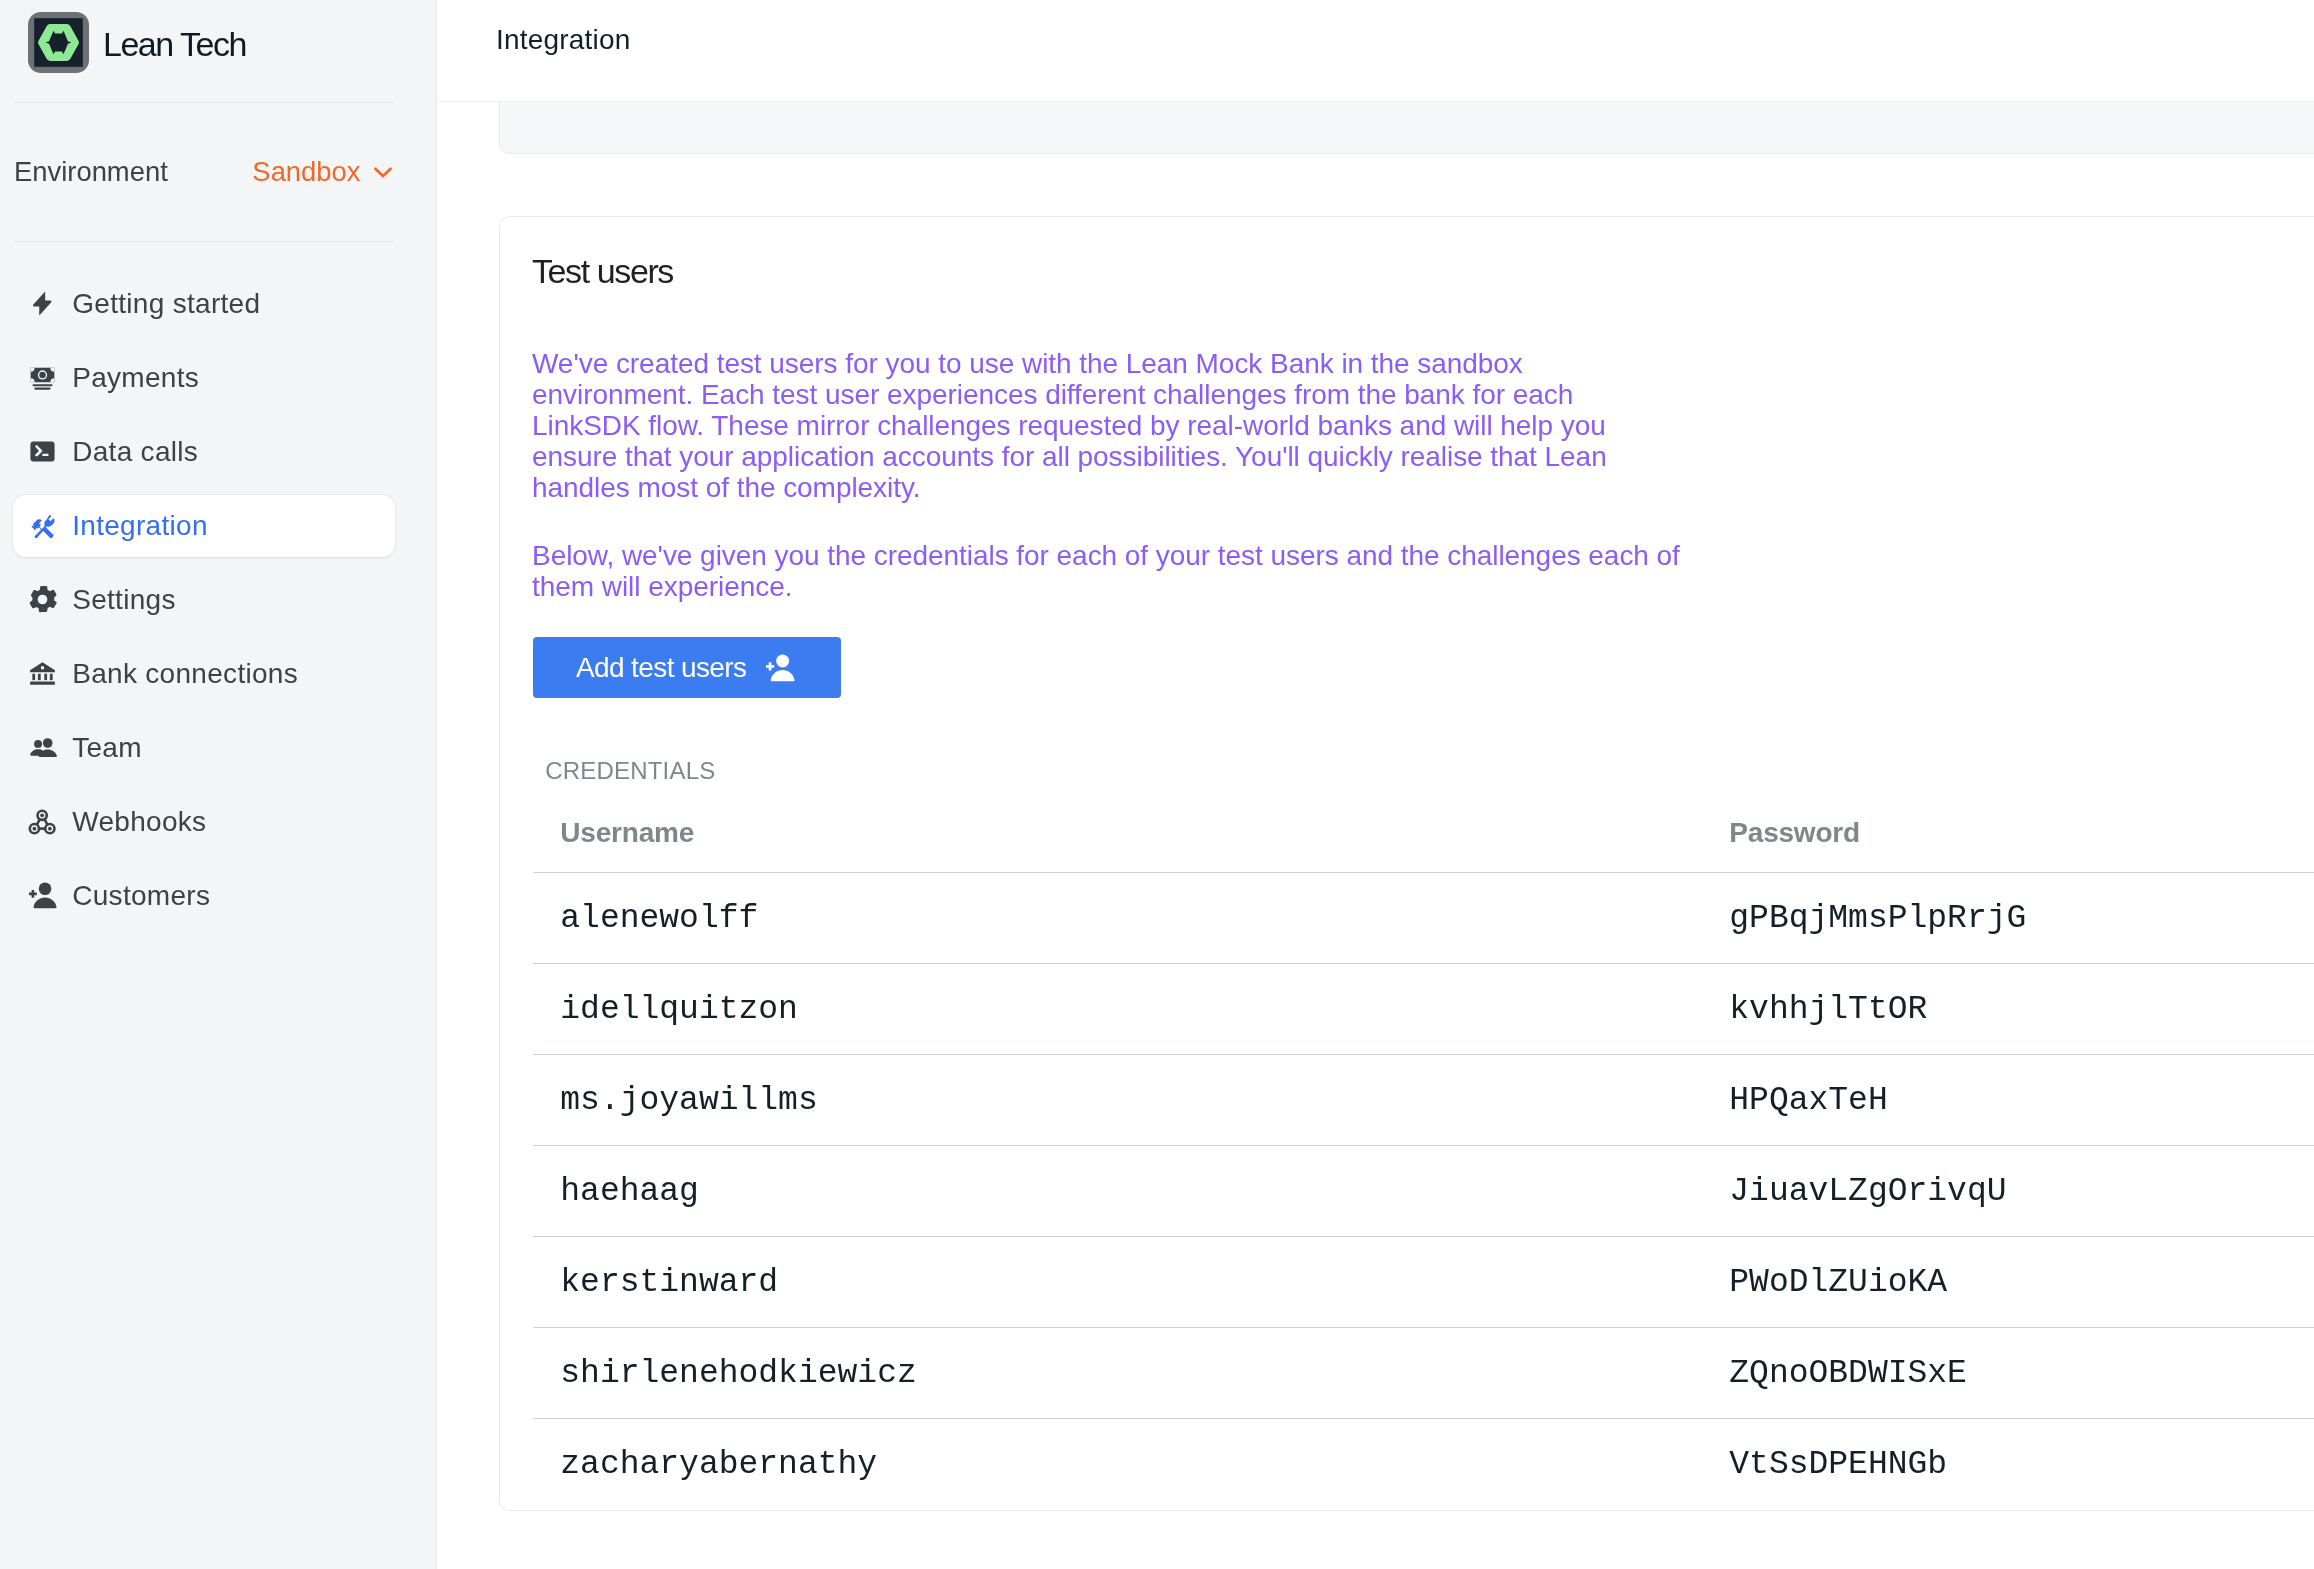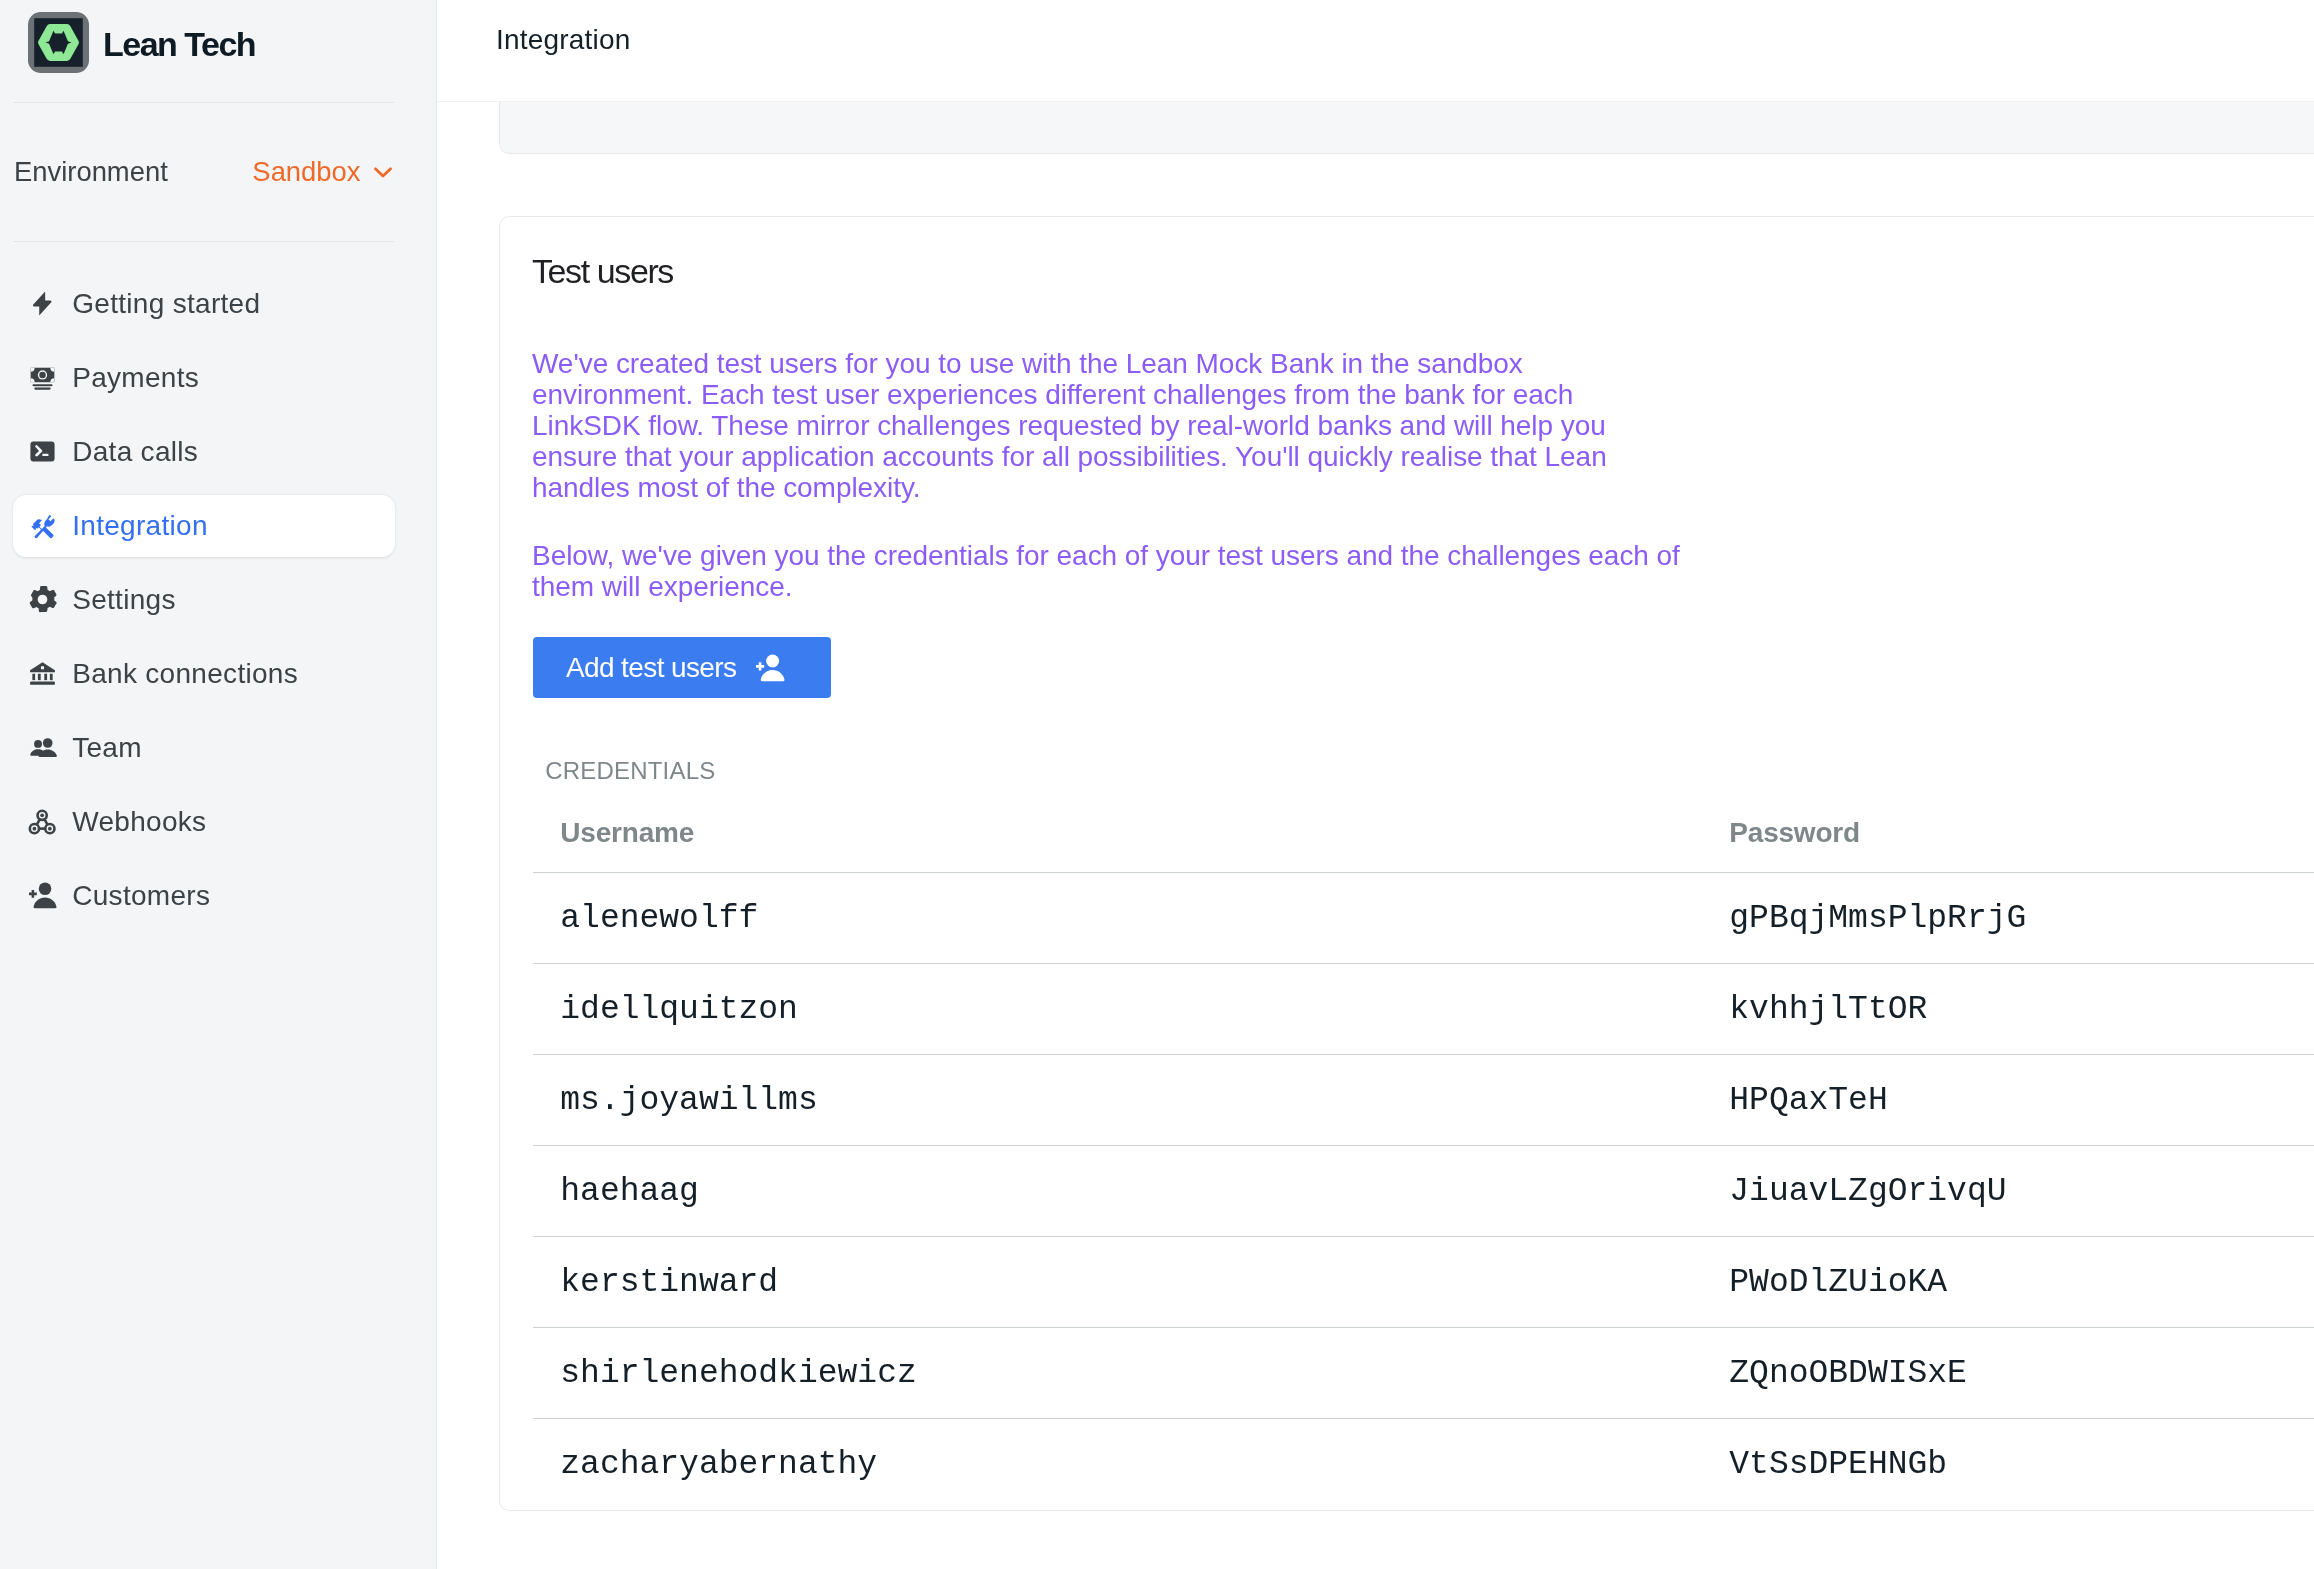--- a/index.html
+++ b/index.html
@@ -6,21 +6,21 @@
   *{box-sizing:border-box;margin:0;padding:0;}
   html,body{width:2315px;height:1569px;overflow:hidden;}
   body{font-family:"Liberation Sans",sans-serif;background:#ffffff;color:#202124;-webkit-font-smoothing:antialiased;}
   .app{display:flex;width:2315px;height:1569px;}
 
   
   .sidebar{width:437px;flex:0 0 437px;height:1569px;background:#f4f5f6;border-right:0.9px solid #e6e8ea;display:flex;flex-direction:column;}
   .brand{display:flex;align-items:center;gap:14px;padding:0 0 14px 28px;height:102px;flex:0 0 102px;}
   .brand-logo{width:61px;height:61px;flex:0 0 61px;position:relative;top:-1.9px;}
   .brand-logo svg{width:61px;height:61px;display:block;}
-  .brand-name{font-size:34px;font-weight:700;color:#0f1b24;letter-spacing:-1.5px;}
+  .brand-name{font-size:34px;font-weight:400;color:#0f1b24;letter-spacing:-1.5px;}
   .divider{height:0.9px;background:#e3e5e7;margin:0 42px 0 13.2px;}
 
   .envrow{display:flex;align-items:center;justify-content:space-between;padding:0 39px 0 14px;height:138px;flex:0 0 138px;}
   .envlabel{font-size:27.4px;color:#3c4245;text-align:right;}
   .envvalue{display:flex;align-items:center;gap:8.5px;color:#ef6a2a;font-size:27.4px;font-weight:500;}
   .envvalue svg{width:28px;height:28px;display:block;}
 
   .nav{padding:31px 0 0 13.2px;display:flex;flex-direction:column;gap:12px;}
   .navitem{display:flex;align-items:center;gap:15px;height:62px;width:382px;padding:0 0 0 15px;border-radius:13.2px;color:#3c4245;font-size:28px;letter-spacing:0.3px;text-decoration:none;}
   .navitem.active{background:#ffffff;color:#336ff0;box-shadow:0 0.9px 2.8px rgba(60,64,67,.14);}
@@ -32,21 +32,21 @@
   .topbar{height:102px;flex:0 0 102px;display:flex;align-items:flex-start;padding:25.6px 0 0 59px;border-bottom:0.9px solid #f0f1f2;background:#fff;}
   .topbar-title{font-size:28px;color:#141f28;letter-spacing:0.2px;line-height:28px;}
   .content{flex:1;padding-left:62px;overflow:hidden;position:relative;}
 
   .card-top{background:#f6f7f9;border:0.9px solid #e7e9ec;border-bottom-left-radius:10.4px;border-bottom-right-radius:10.4px;border-top:0;width:2271px;height:52px;}
   .card{border:0.9px solid #e7e9ec;border-radius:10.4px;background:#fff;margin-top:62px;width:2271px;padding:0 0 0 32px;}
   .card-inner{padding-top:37px;}
   .card-title{font-size:34px;color:#1f2023;font-weight:400;letter-spacing:-1.4px;line-height:34px;}
   .para{font-size:28px;letter-spacing:-0.05px;line-height:31px;color:#8b5cf6;width:1150px;margin-top:60px;}
   .para2{margin-top:37px;}
-  .btn{margin-top:35px;display:inline-flex;align-items:center;gap:19px;background:#3b7df1;color:#fff;border:none;border-radius:4px;height:61px;padding:0 46px 0 33px;font-size:28px;letter-spacing:-0.6px;font-family:inherit;cursor:pointer;line-height:1;margin-left:0.9px;}
+  .btn{margin-top:35px;display:inline-flex;align-items:center;gap:19px;background:#3b7df1;color:#fff;border:none;border-radius:4px;height:61px;padding:0 46px 0 43px;font-size:28px;letter-spacing:-0.6px;font-family:inherit;cursor:pointer;line-height:1;margin-left:0.9px;}
   .btn svg{width:30px;height:30px;fill:#fff;display:block;}
 
   .credlabel{margin-top:59px;margin-left:13.2px;font-size:24px;letter-spacing:0.2px;color:#7f878a;text-transform:uppercase;}
   table{border-collapse:collapse;width:2229px;margin-top:21px;table-layout:fixed;margin-left:0.9px;}
   th{text-align:left;font-weight:700;font-size:28px;letter-spacing:-0.2px;color:#7f878a;padding:11.4px 0 23px 27.4px;}
   td{font-family:Liberation Mono, monospace;font-size:33px;color:#141f28;padding:0 0 0 27.4px;height:91px;border-top:0.9px solid #ccd1d4;letter-spacing:0px;}
   col.c1{width:1169px;}
 </style>
 </head>
 <body>

